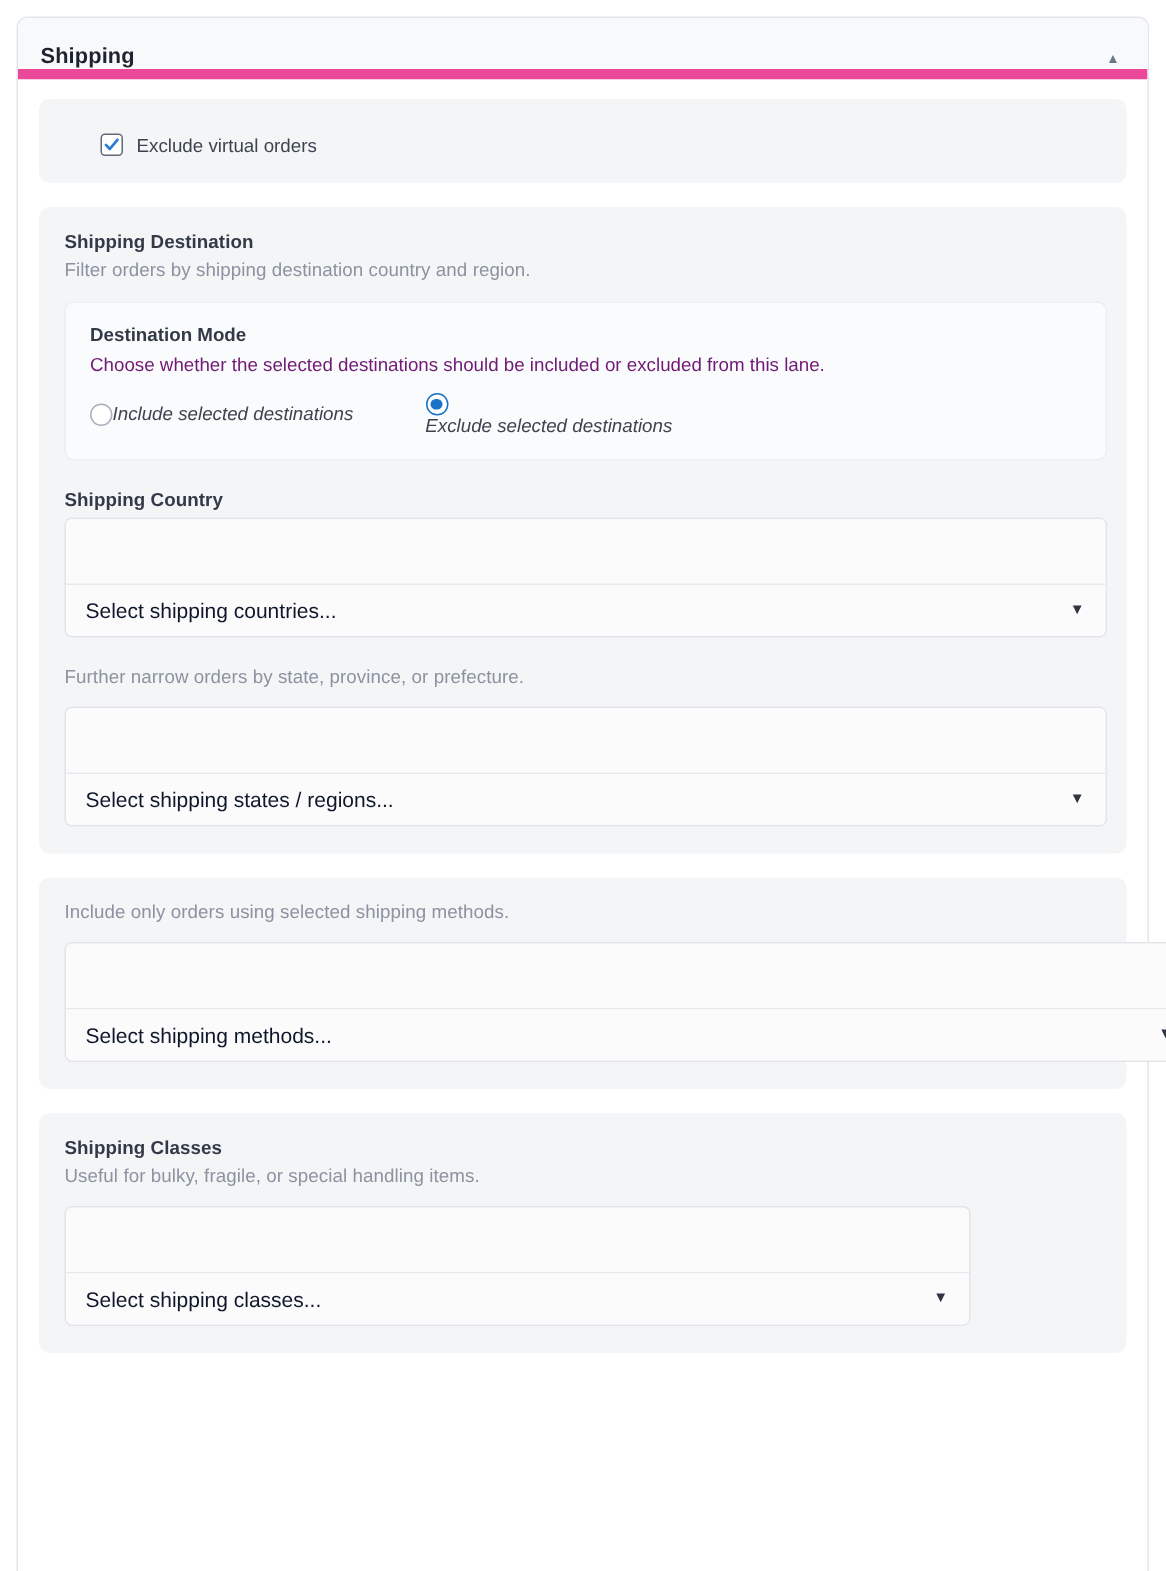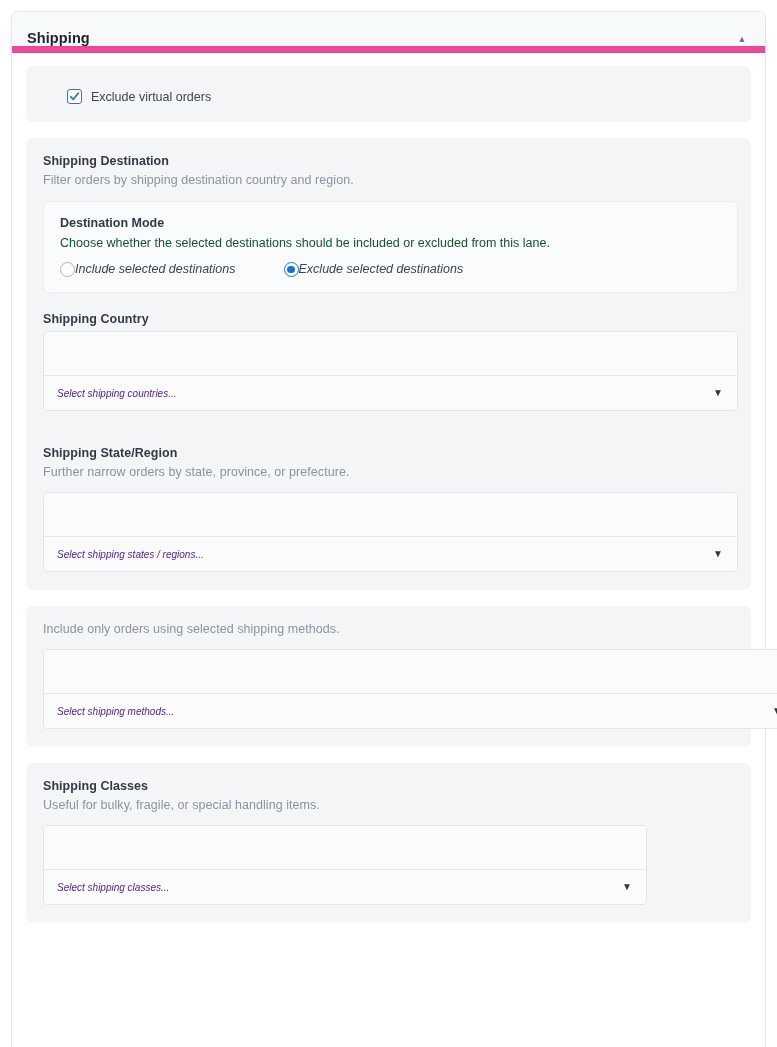--- a/index.html
+++ b/index.html
@@ -123,37 +123,37 @@
     box-sizing: border-box;
   }
   .subcard-title {
     font-size: 12.5px;
     font-weight: bold;
     color: #333a47;
     margin: 0 0 6px 0;
   }
   .subcard-desc {
     font-size: 12.5px;
-    color: #14532d;
+    color: #701a75;
     margin: 0 0 12px 0;
   }
 
   
   .radio-row {
     display: flex;
     align-items: center;
     gap: 0;
   }
   .radio-opt {
     display: flex;
     gap: 0;
     cursor: pointer;
     font-style: italic;
   }
-  .radio-opt + .radio-opt { margin-left: 48px; }
+  .radio-opt + .radio-opt { margin-left: 48px; flex-direction: column; }
   .radio {
     width: 15px;
     height: 15px;
     border-radius: 50%;
     border: 1.4px solid #aab1bc;
     background: #ffffff;
     flex: none;
     box-sizing: border-box;
   }
   .radio.checked {
@@ -192,32 +192,31 @@
   .ms-control {
     height: 34px;
     display: flex;
     align-items: center;
     justify-content: space-between;
     padding: 0 13px 0 13px;
     background: #fbfbfc;
     cursor: pointer;
   }
   .ms-placeholder {
-    font-size: 10px;
-    color: #4c1d95;
-    font-style: italic;
+    font-size: 14px;
+    color: #0f172a;
   }
   .ms-caret {
     font-size: 10px;
     color: #2f3640;
     line-height: 1;
     margin-right: 1px;
   }
 
-  .field { margin-bottom: 35px; }
+  .field { margin-bottom: 19px; }
   .field:last-child { margin-bottom: 0; }
 
   
   .w-destination { width: 695px; }   
   .w-methods     { width: 754px; }   
   .w-classes     { width: 604px; }
 </style>
 </head>
 <body>
 
@@ -265,21 +264,20 @@
         <div class="multiselect w-destination">
           <div class="ms-tags"></div>
           <div class="ms-control">
             <span class="ms-placeholder">Select shipping countries...</span>
             <span class="ms-caret">▼</span>
           </div>
         </div>
       </div>
 
       <div class="field">
-        <div class="card-title">Shipping State/Region</div>
         <div class="card-desc tight">Further narrow orders by state, province, or prefecture.</div>
         <div class="multiselect w-destination">
           <div class="ms-tags"></div>
           <div class="ms-control">
             <span class="ms-placeholder">Select shipping states / regions...</span>
             <span class="ms-caret">▼</span>
           </div>
         </div>
       </div>
     </div>

